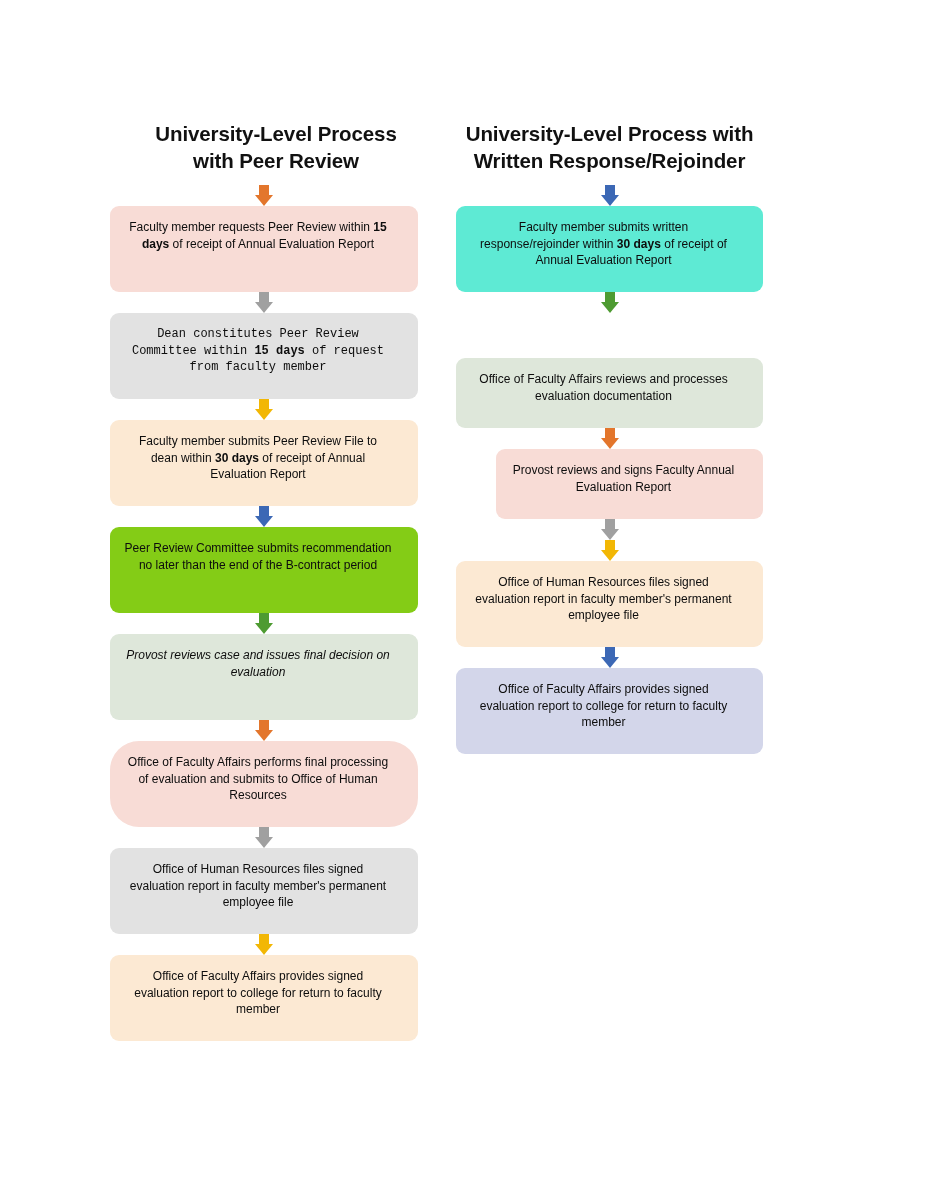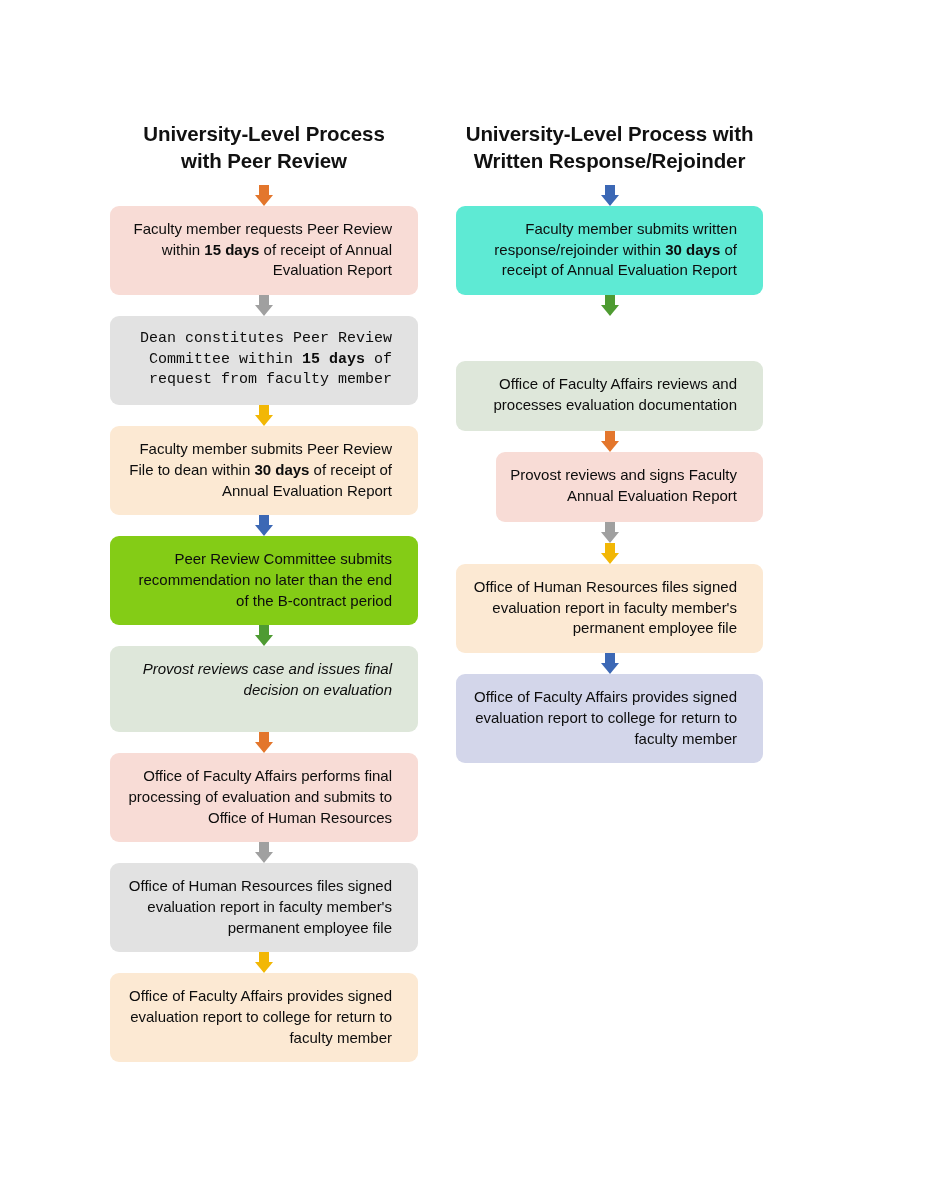--- a/index.html
+++ b/index.html
@@ -31,21 +31,21 @@
 
   .col-title {
     font-size: 20.5px;
     font-weight: bold;
     line-height: 1.34;
     text-align: center;
     color: #111111;
     letter-spacing: -0.1px;
     white-space: pre-line;
   }
-  .column-left  .col-title { position: absolute; top: 120px; left: 9px; width: 290px; }
+  .column-left  .col-title { position: absolute; top: 120px; left: 21px; width: 290px; }
   .column-right .col-title { position: absolute; top: 120px; left: -3px; width: 313px; }
 
   .flow {
     position: absolute;
     left: 0;
     width: 100%;
   }
   .column-left  .flow { top: 185px; }
   .column-right .flow { top: 185px; }
 
@@ -73,22 +73,22 @@
     border-left: 9px solid transparent;
     border-right: 9px solid transparent;
     border-top-style: solid;
     border-top-width: 11px;
   }
 
   .node {
     box-sizing: border-box;
     border-radius: 9px;
     padding: 13px 26px 14px 14px;
-    text-align: right;
-    font-size: 15px;
+    text-align: center;
+    font-size: 12px;
     line-height: 1.38;
     color: #0d0d0d;
   }
   .node.h3 { min-height: 86px; }
   .node.h2 { min-height: 70px; }
 
   .node b { font-weight: bold; }
 
   
 </style>
@@ -123,21 +123,21 @@
         <div class="node h3" style="background: #84cc16;">Peer Review Committee submits recommendation no later than the end of the B-contract period</div>
         <div class="arrow">
           <div class="stem" style="background: rgb(78, 155, 50);"></div>
           <div class="head" style="border-top-color: rgb(78, 155, 50);"></div>
         </div>
         <div class="node h3" style="background: rgb(222, 231, 218); font-style: italic;">Provost reviews case and issues final decision on evaluation</div>
         <div class="arrow">
           <div class="stem" style="background: rgb(227, 118, 44);"></div>
           <div class="head" style="border-top-color: rgb(227, 118, 44);"></div>
         </div>
-        <div class="node h3" style="background: rgb(248, 220, 214);">Office of Faculty Affairs performs final processing of evaluation and submits to Office of Human Resources</div>
+        <div class="node h3" style="background: rgb(248, 220, 214); border-radius: 29px;">Office of Faculty Affairs performs final processing of evaluation and submits to Office of Human Resources</div>
         <div class="arrow">
           <div class="stem" style="background: rgb(160, 160, 160);"></div>
           <div class="head" style="border-top-color: rgb(160, 160, 160);"></div>
         </div>
         <div class="node h3" style="background: rgb(226, 226, 226);">Office of Human Resources files signed evaluation report in faculty member's permanent employee file</div>
         <div class="arrow">
           <div class="stem" style="background: rgb(242, 183, 5);"></div>
           <div class="head" style="border-top-color: rgb(242, 183, 5);"></div>
         </div>
         <div class="node h3" style="background: rgb(252, 233, 211);">Office of Faculty Affairs provides signed evaluation report to college for return to faculty member</div>

